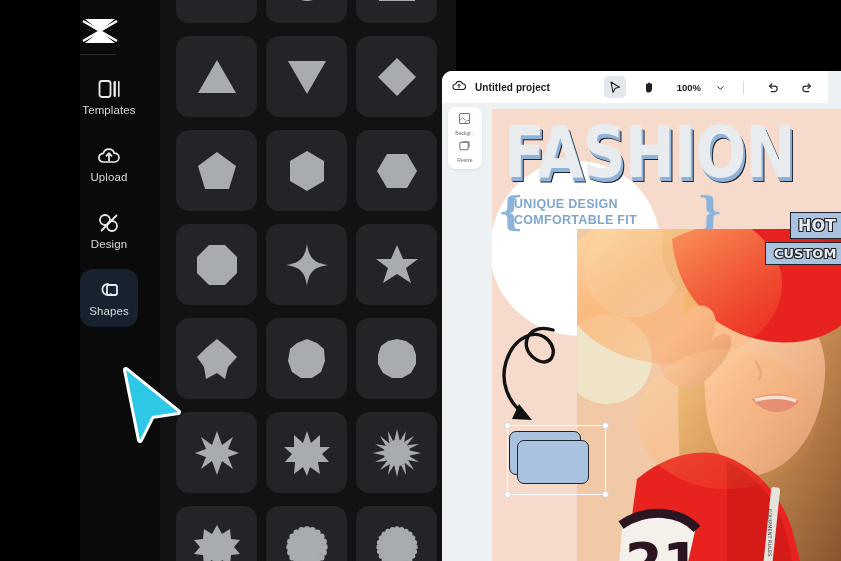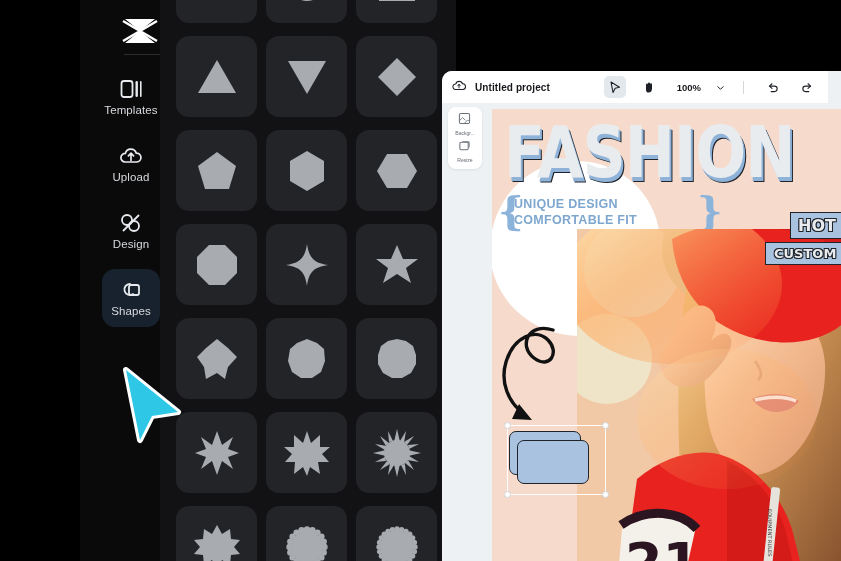--- a/index.html
+++ b/index.html
@@ -8,21 +8,21 @@
     background: #000;
     font-family: "Liberation Sans", sans-serif;
     overflow: hidden;
   }
   #root { position: relative; width: 841px; height: 561px; background: #000; }
 
   
   .rail {
     position: absolute; left: 80px; top: 0; width: 80px; height: 561px;
     background: #0a0a0b;
-    display: flex; flex-direction: column; align-items: flex-end;
+    display: flex; flex-direction: column; align-items: flex-start;
   }
   .logo { margin-top: 14px; width: 40px; height: 34px; display: flex; align-items: center; justify-content: center; }
   .rail-sep { width: 36px; height: 1px; background: #2b2d31; margin: 6px 0 4px; }
   .rail-item {
     width: 58px; height: 58px; border-radius: 13px;
     display: flex; flex-direction: column; align-items: center; justify-content: center;
     gap: 4px; margin-top: 9px; position: relative;
   }
   .rail-item.active { background: #17222e; }
   .rail-ico { height: 24px; display: flex; align-items: center; justify-content: center; }

